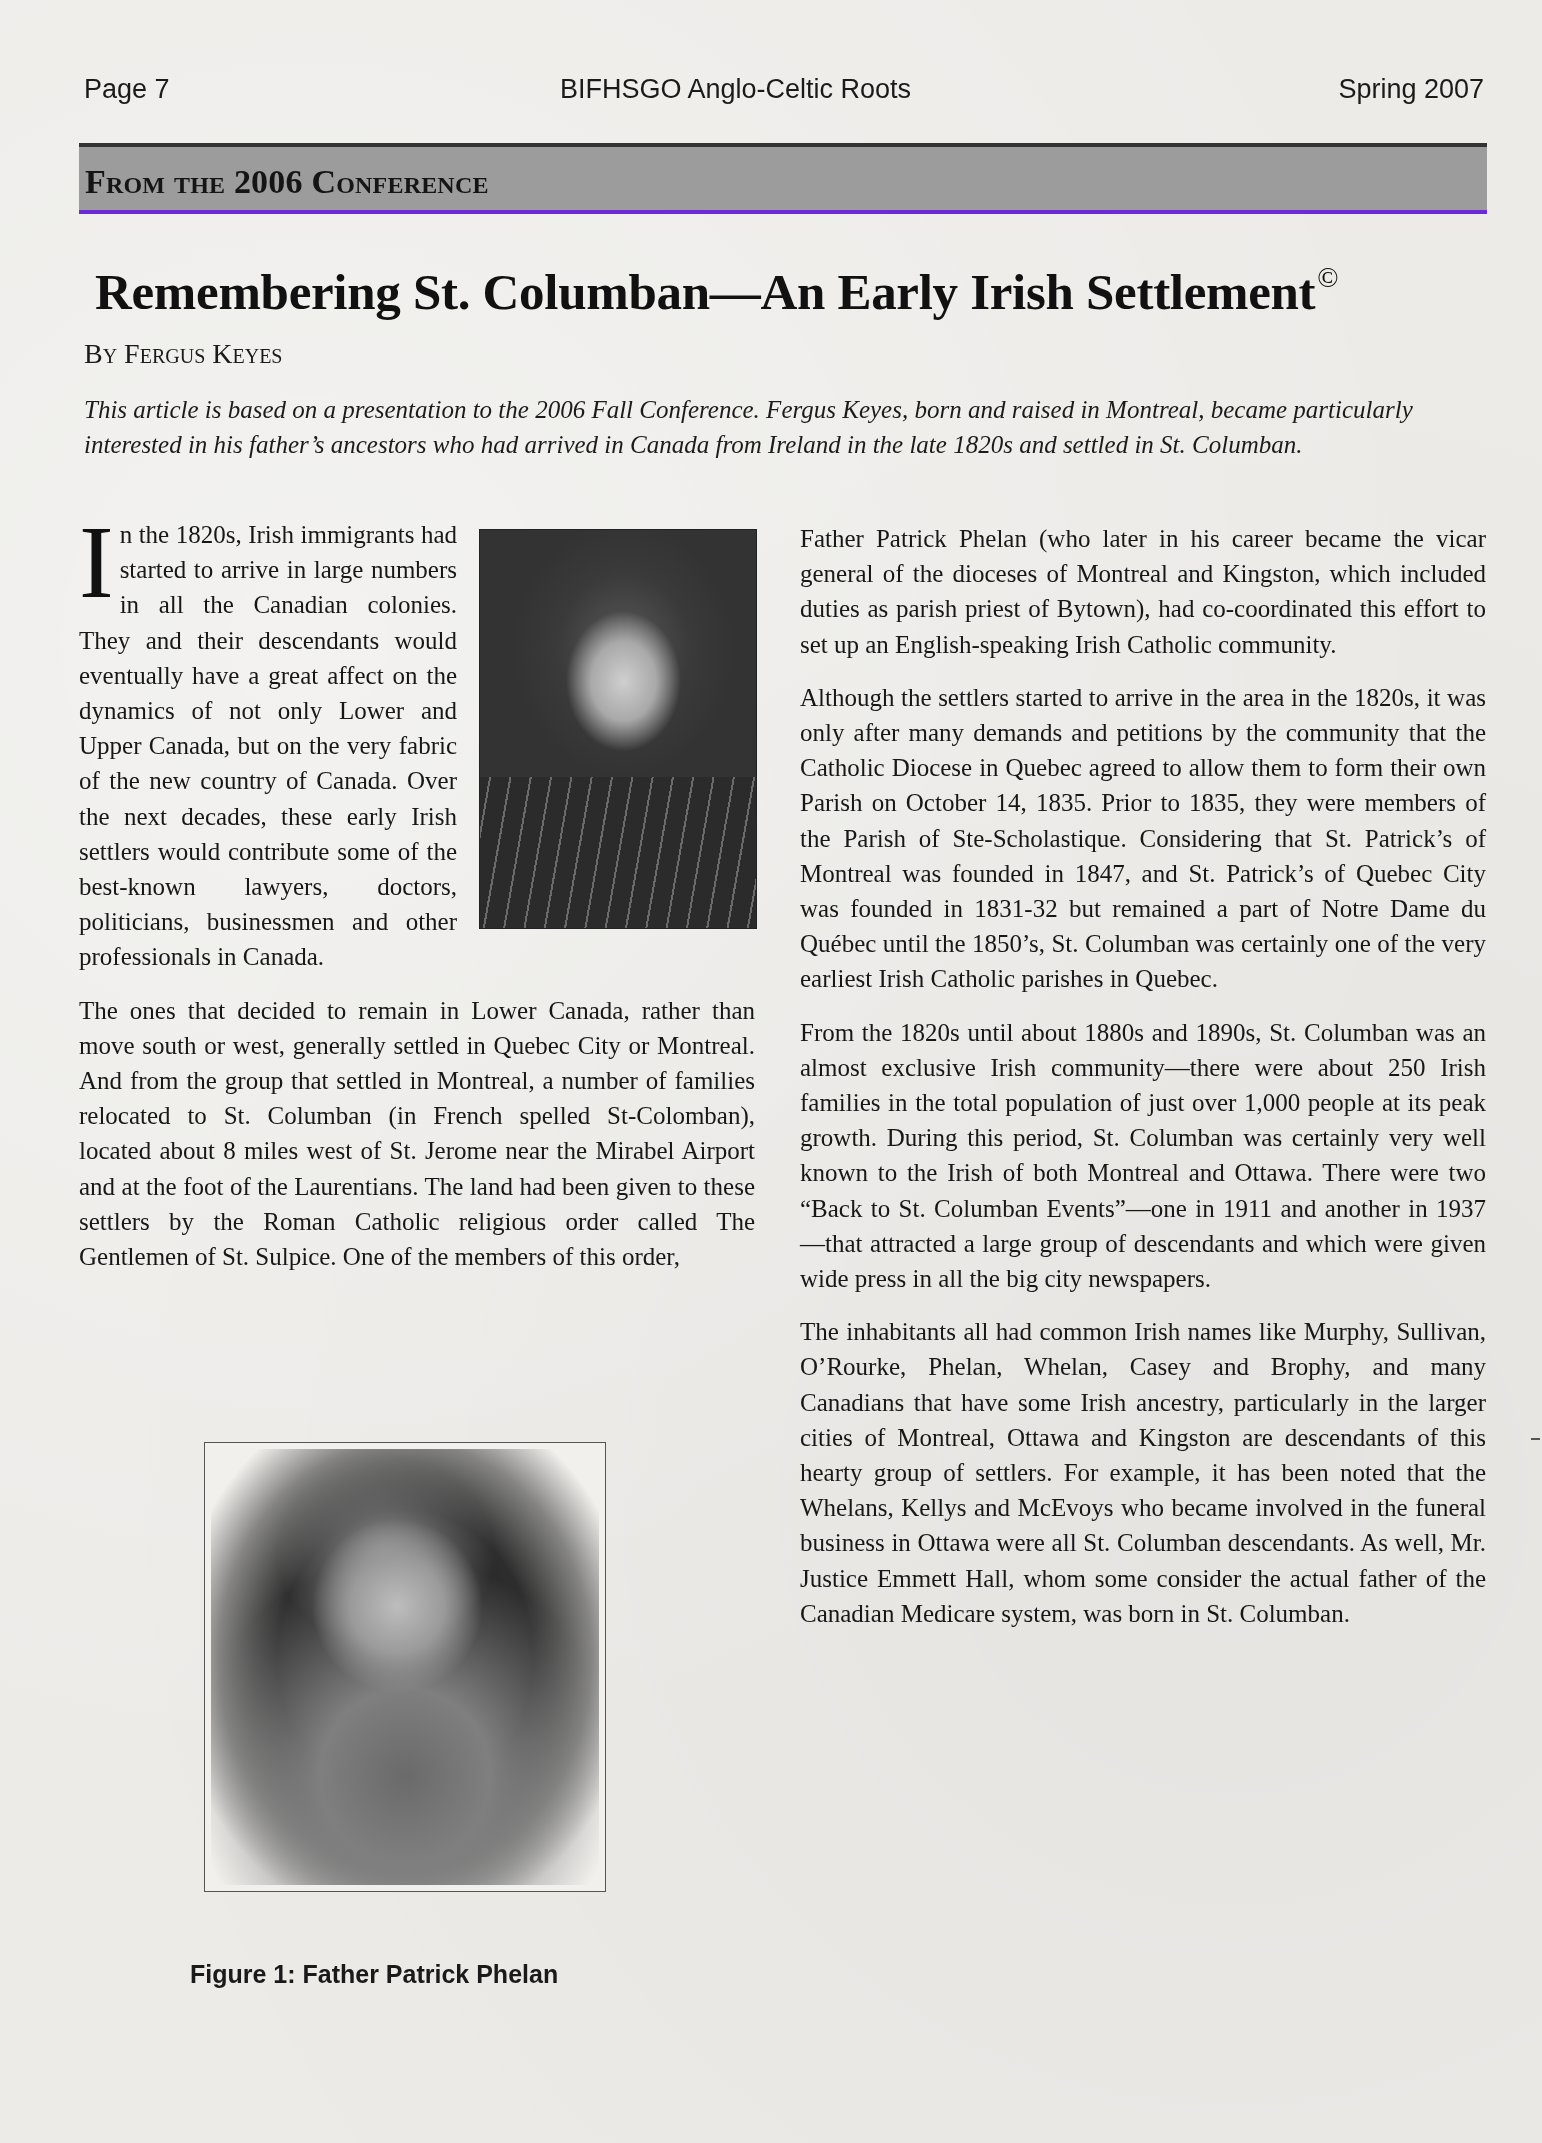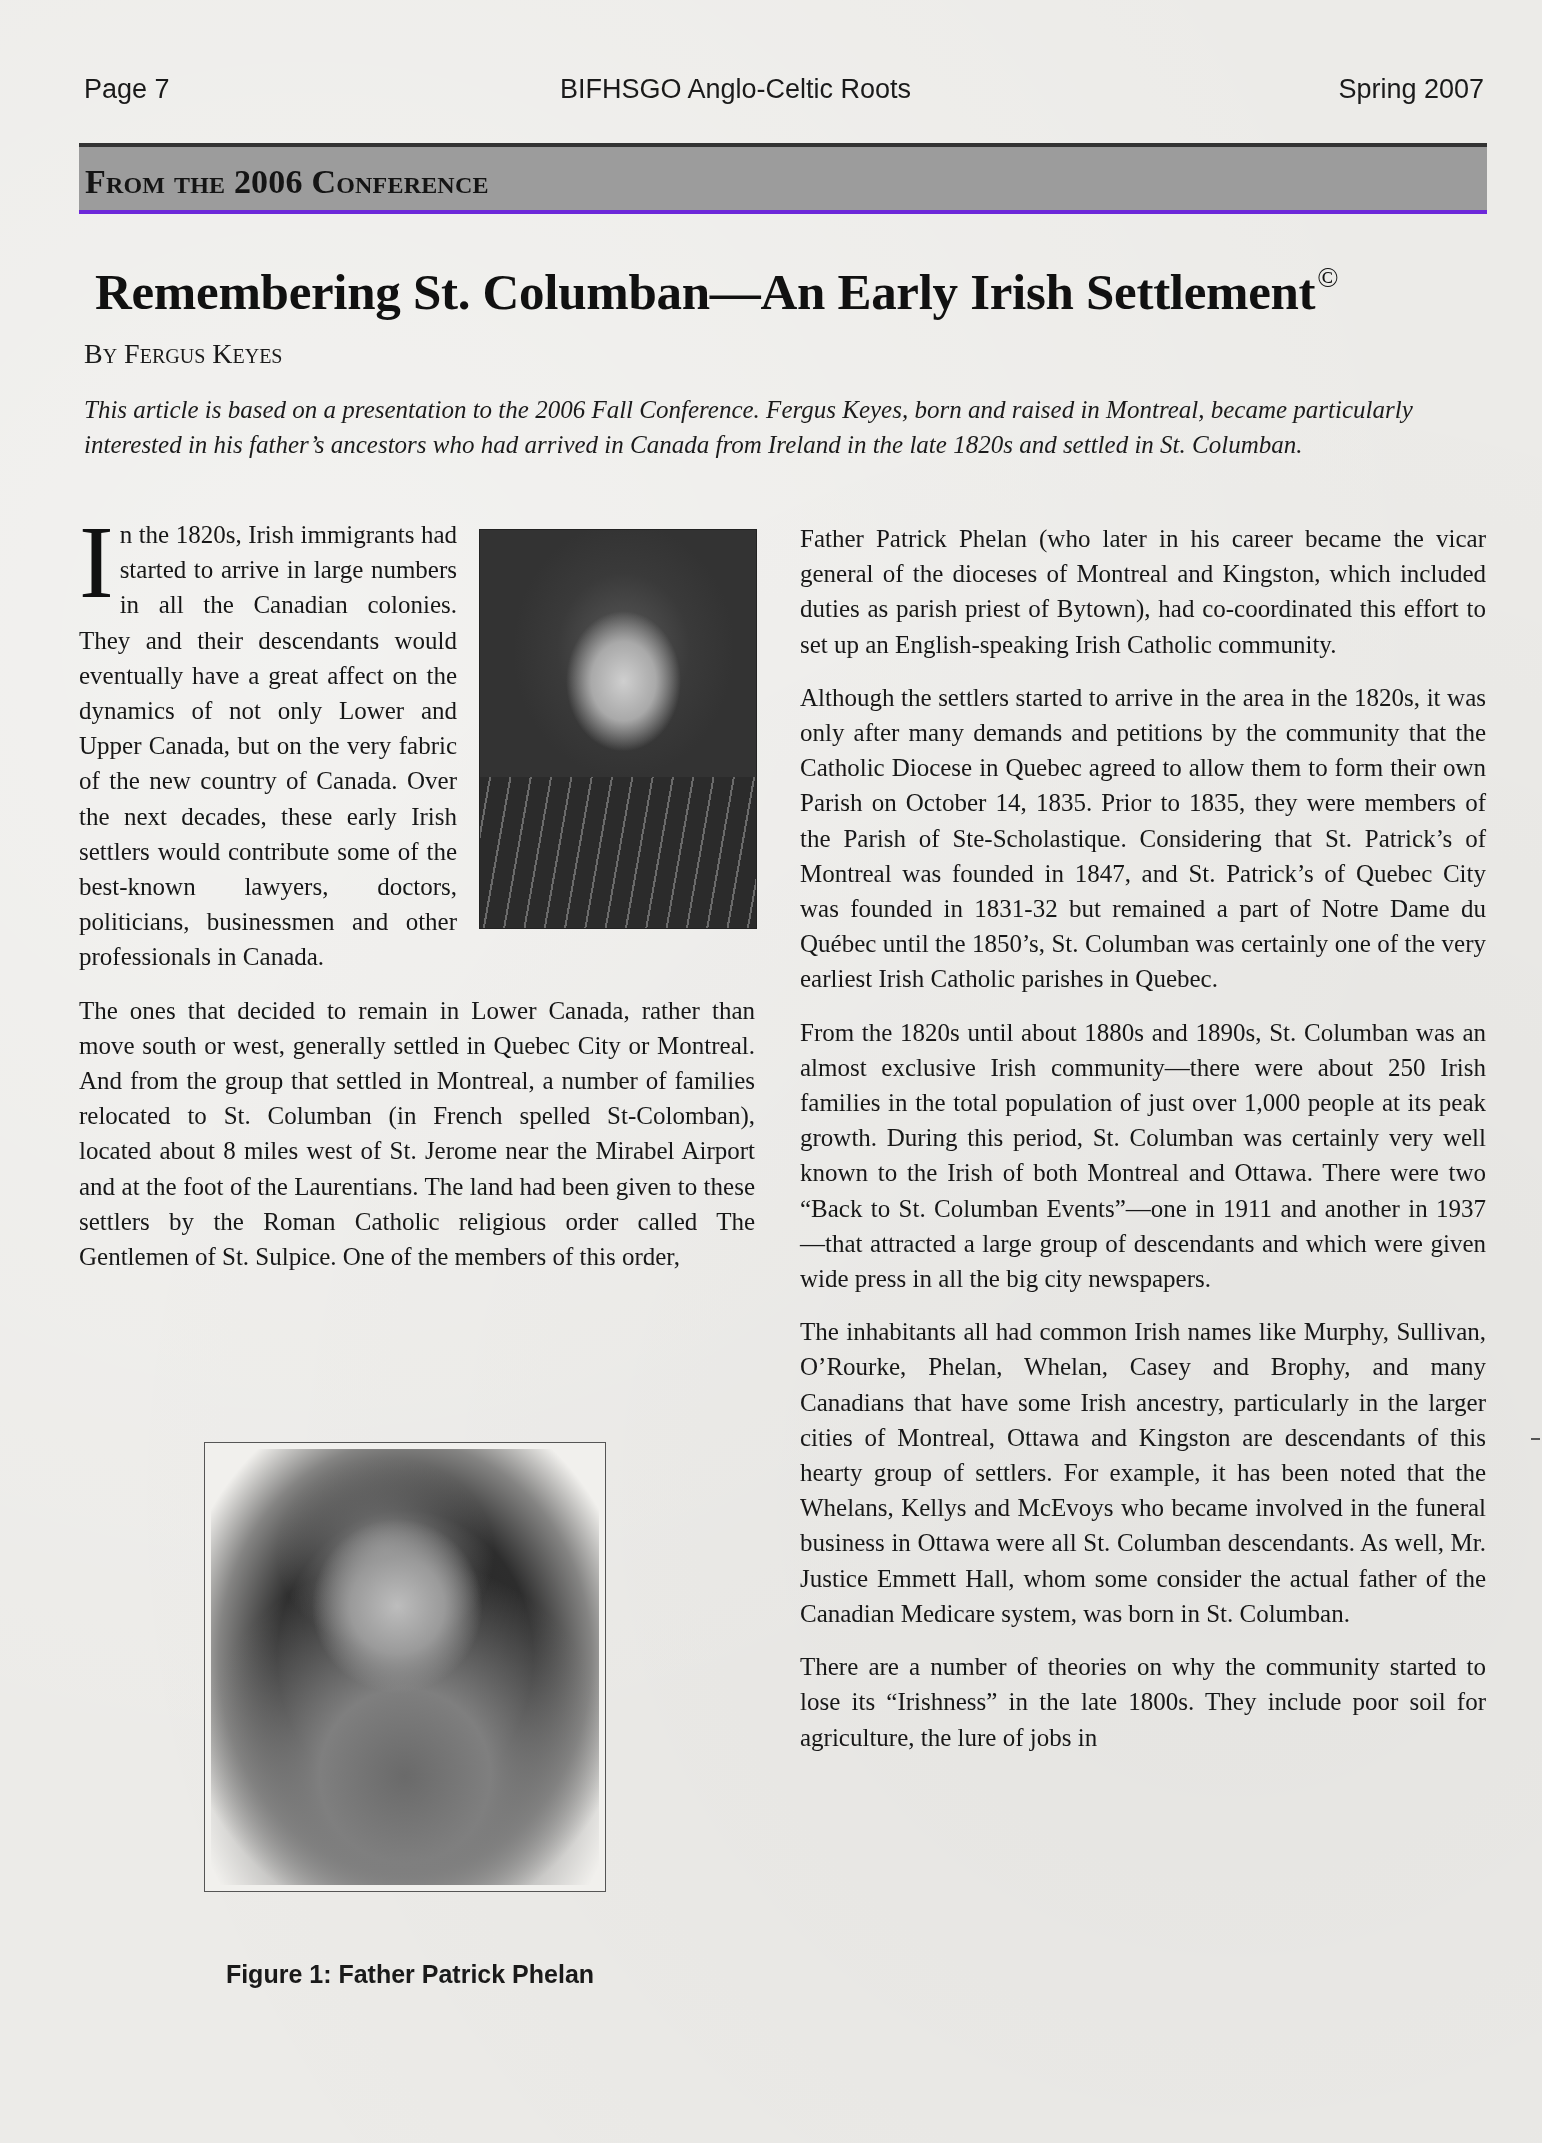--- a/index.html
+++ b/index.html
@@ -81,21 +81,21 @@
   }
   .portrait {
     position: absolute; inset: 6px;
     background:
       radial-gradient(ellipse 22% 20% at 48% 36%, #bdbdbd 0%, #9a9a9a 55%, transparent 100%),
       radial-gradient(ellipse 28% 22% at 45% 24%, #8d8d8d 0%, transparent 100%),
       radial-gradient(ellipse 55% 50% at 50% 75%, #6a6a6a 0%, #7f7f7f 40%, transparent 100%),
       radial-gradient(ellipse 60% 62% at 50% 48%, #232323 0%, #2d2d2d 55%, rgba(60,60,60,0.6) 80%, rgba(241,240,237,0) 100%);
   }
   .figure-caption {
-    left: 190px; top: 1960px; width: 440px; text-align: center;
+    left: 190px; top: 1960px; width: 440px; 
     font-family: "Liberation Sans", "DejaVu Sans", sans-serif; font-weight: bold; font-size: 25px; color: #1a1a1a;
   }
   .margin-tick { left: 1531px; top: 1438px; width: 9px; height: 1.5px; background: #555; }
 </style>
 </head>
 <body>
 
 <div id="run-page" class="abs run">Page 7</div>
 <div id="run-pub" class="abs run">BIFHSGO Anglo-Celtic Roots</div>
 <div id="run-season" class="abs run">Spring 2007</div>
@@ -121,16 +121,15 @@
 <div class="abs figure-box">
   <div class="portrait" title="Portrait of Father Patrick Phelan"></div>
 </div>
 <div class="abs figure-caption">Figure 1: Father Patrick Phelan</div>
 
 <div class="abs col colR">
   <p>Father Patrick Phelan (who later in his career became the vicar general of the dioceses of Montreal and Kingston, which included duties as parish priest of Bytown), had co-coordinated this effort to set up an English-speaking Irish Catholic community.</p>
   <p>Although the settlers started to arrive in the area in the 1820s, it was only after many demands and petitions by the community that the Catholic Diocese in Quebec agreed to allow them to form their own Parish on October 14, 1835. Prior to 1835, they were members of the Parish of Ste-Scholastique. Considering that St. Patrick’s of Montreal was founded in 1847, and St. Patrick’s of Quebec City was founded in 1831-32 but remained a part of Notre Dame du Québec until the 1850’s, St. Columban was certainly one of the very earliest Irish Catholic parishes in Quebec.</p>
   <p>From the 1820s until about 1880s and 1890s, St. Columban was an almost exclusive Irish community—there were about 250 Irish families in the total population of just over 1,000 people at its peak growth. During this period, St. Columban was certainly very well known to the Irish of both Montreal and Ottawa. There were two “Back to St. Columban Events”—one in 1911 and another in 1937—that attracted a large group of descendants and which were given wide press in all the big city newspapers.</p>
   <p>The inhabitants all had common Irish names like Murphy, Sullivan, O’Rourke, Phelan, Whelan, Casey and Brophy, and many Canadians that have some Irish ancestry, particularly in the larger cities of Montreal, Ottawa and Kingston  are descendants of this hearty group of settlers. For example, it has been noted that the Whelans, Kellys and McEvoys who became involved in the funeral business in Ottawa were all St. Columban descendants. As well, Mr. Justice Emmett Hall, whom some consider the actual father of the Canadian Medicare system, was born in St. Columban.</p>
-  <p>There are a number of theories on why the community started to lose its “Irishness” in the late 1800s. They include poor soil for agriculture, the lure of jobs in</p>
 </div>
 
 <div class="abs margin-tick"></div>
 
 </body></html>

